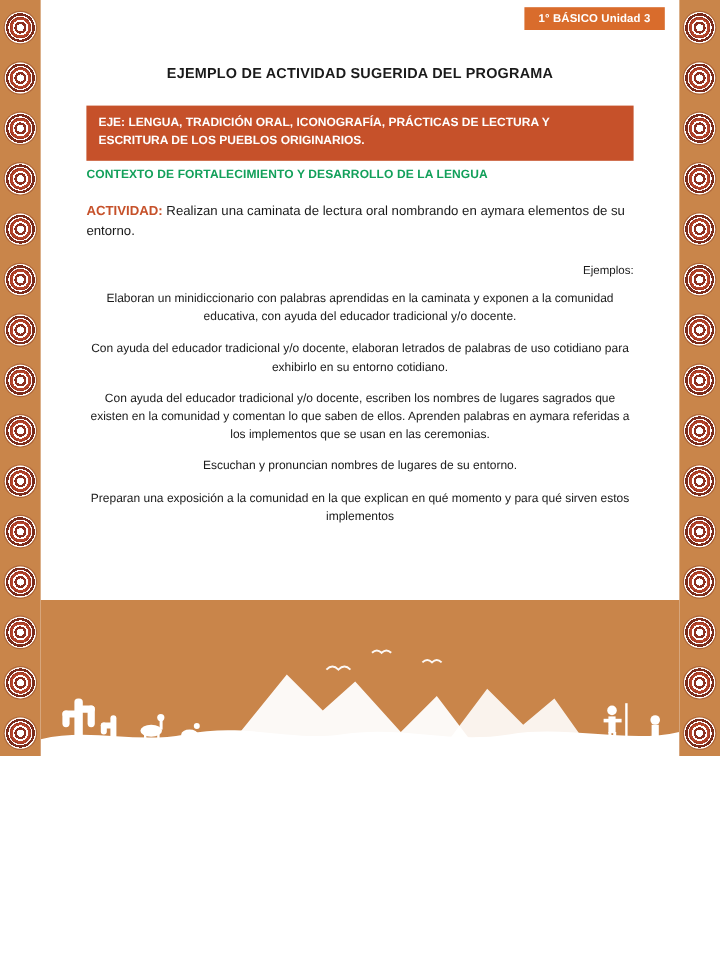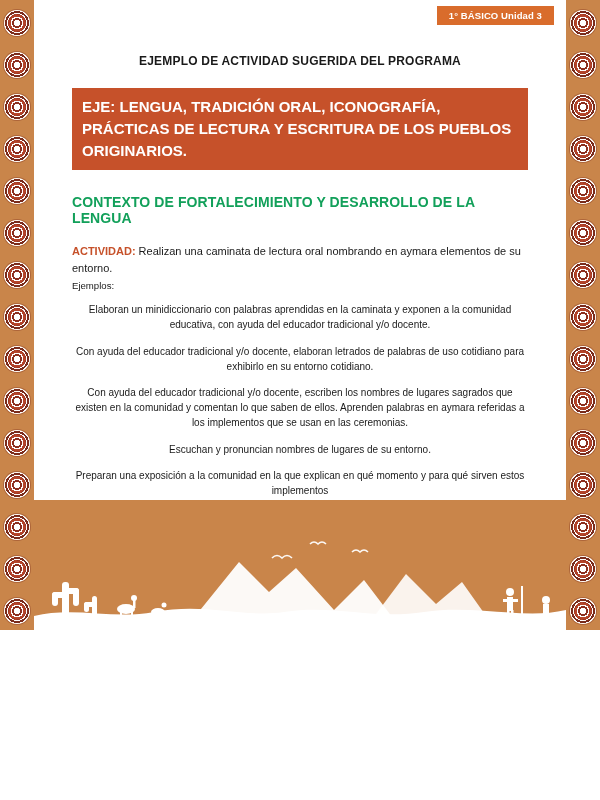--- a/index.html
+++ b/index.html
@@ -99,50 +99,51 @@
     font-weight: bold;
     color: #1a1a1a;
     margin: 20px 0 0 0;
     letter-spacing: 0.2px;
   }
 
   .eje-box {
     margin-top: 20px;
     background: #c6512a;
     color: #ffffff;
-    font-size: 15px;
+    font-size: 10px;
     font-weight: bold;
     line-height: 1.45;
     padding: 8px 10px 9px 10px;
     box-sizing: border-box;
   }
 
   .section-heading {
-    margin-top: 24px;
+    margin-top: 6px;
     color: #12a05a;
-    font-size: 14px;
+    font-size: 10px;
     font-weight: bold;
     letter-spacing: 0.1px;
   }
 
   .activity-line {
     margin-top: 17px;
     font-size: 11px;
     color: #1a1a1a;
     line-height: 1.5;
   }
   .activity-line .label {
     color: #c6512a;
     font-weight: bold;
   }
 
   .examples-label {
-    margin-top: 4px;
+    margin-top: 19px;
     font-size: 9.6px;
     color: #1a1a1a;
+    text-align: right;
   }
 
   .example-p {
     margin-top: 11px;
     font-size: 10px;
     color: #1a1a1a;
     line-height: 1.52;
     text-align: center;
   }
 

